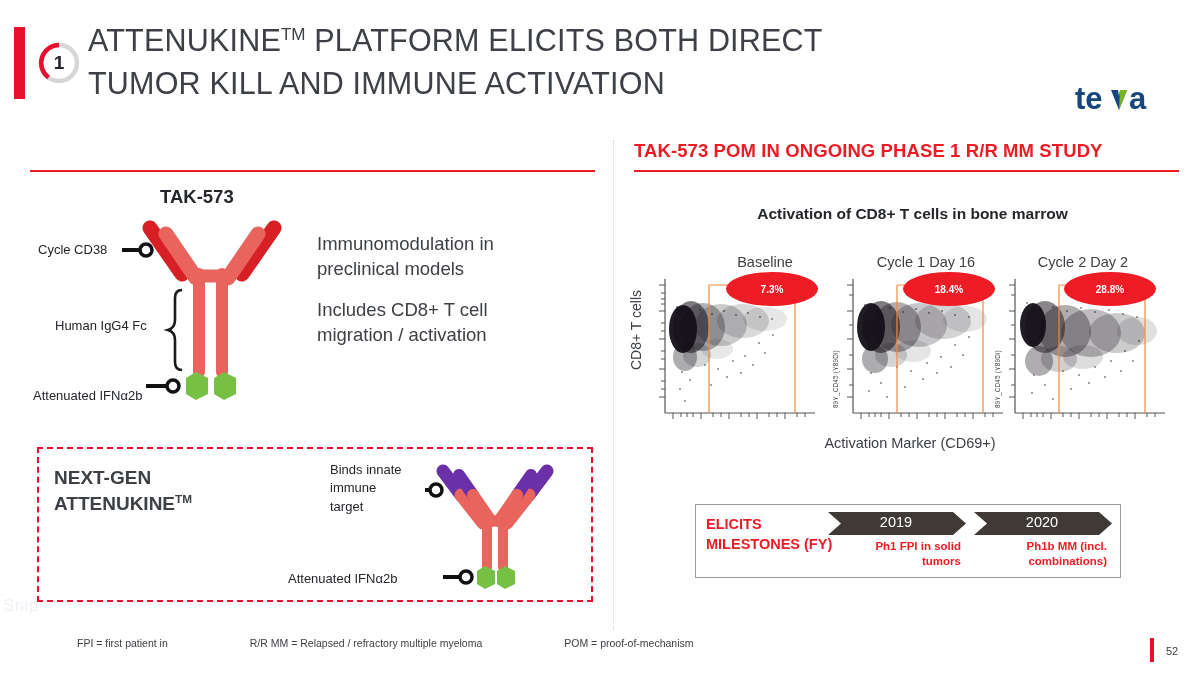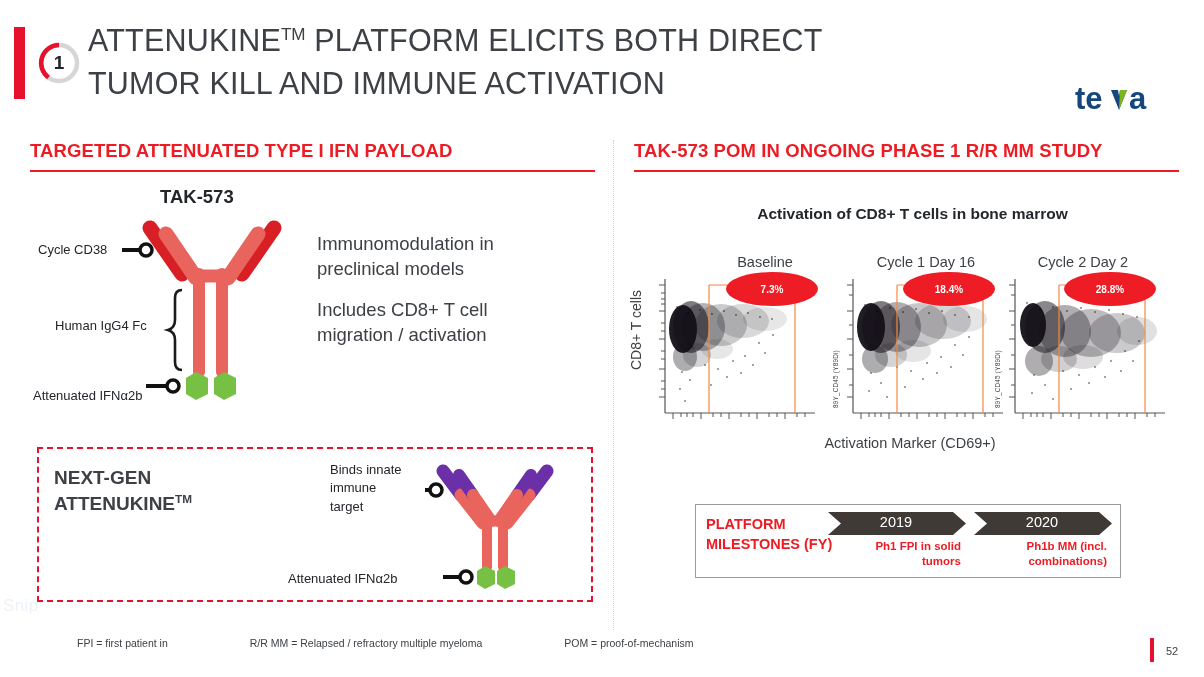--- a/index.html
+++ b/index.html
@@ -118,21 +118,20 @@
 
   <div class="teva">
     <svg width="86" height="34" viewBox="0 0 86 34">
       <text x="0" y="27" font-family="Liberation Sans, sans-serif" font-size="31" font-weight="700" fill="#16477c">te</text>
       <path d="M36 8 L44 28 L52 8 L45 8 L44 14 L43 8 Z" fill="#16477c"></path>
       <path d="M44 28 L52 8 L45 8 Z" fill="#7ab51d"></path>
       <text x="54" y="27" font-family="Liberation Sans, sans-serif" font-size="31" font-weight="700" fill="#16477c">a</text>
     </svg>
   </div>
 
-  <div class="sec-h" style="left:30px;top:140px;">TARGETED ATTENUATED TYPE I IFN PAYLOAD</div>
   <div class="sec-rule" style="left:30px;top:170px;width:565px;"></div>
 
   <div class="sec-h" style="left:634px;top:140px;">TAK-573 POM IN ONGOING PHASE 1 R/R MM STUDY</div>
   <div class="sec-rule" style="left:634px;top:170px;width:545px;"></div>
 
   <div class="vdiv"></div>
 
   <div class="tak-label">TAK-573</div>
 
   <div class="ab1">
@@ -472,21 +471,21 @@
         <line x1="54" y1="8" x2="140" y2="8"></line>
       </g>
     </svg>
   </div>
   <div class="pill" style="left:1064px;top:272px;">28.8%</div>
 
   <div class="xlab">Activation Marker (CD69+)</div>
 
   <div class="ms-box"></div>
   <div class="ms-label">
-    <div>PLATFORM</div>
+    <div>ELICITS</div>
     <div>MILESTONES (FY)</div>
   </div>
   <div class="ms-arrows">
     <svg width="286" height="23" viewBox="0 0 286 23">
       <path d="M0 0 L125 0 L138 11.5 L125 23 L0 23 L13 11.5 Z" fill="#3f3a36"></path>
       <path d="M146 0 L271 0 L284 11.5 L271 23 L146 23 L159 11.5 Z" fill="#3f3a36"></path>
     </svg>
   </div>
   <div class="ms-yr" style="left:836px;">2019</div>
   <div class="ms-yr" style="left:982px;">2020</div>

